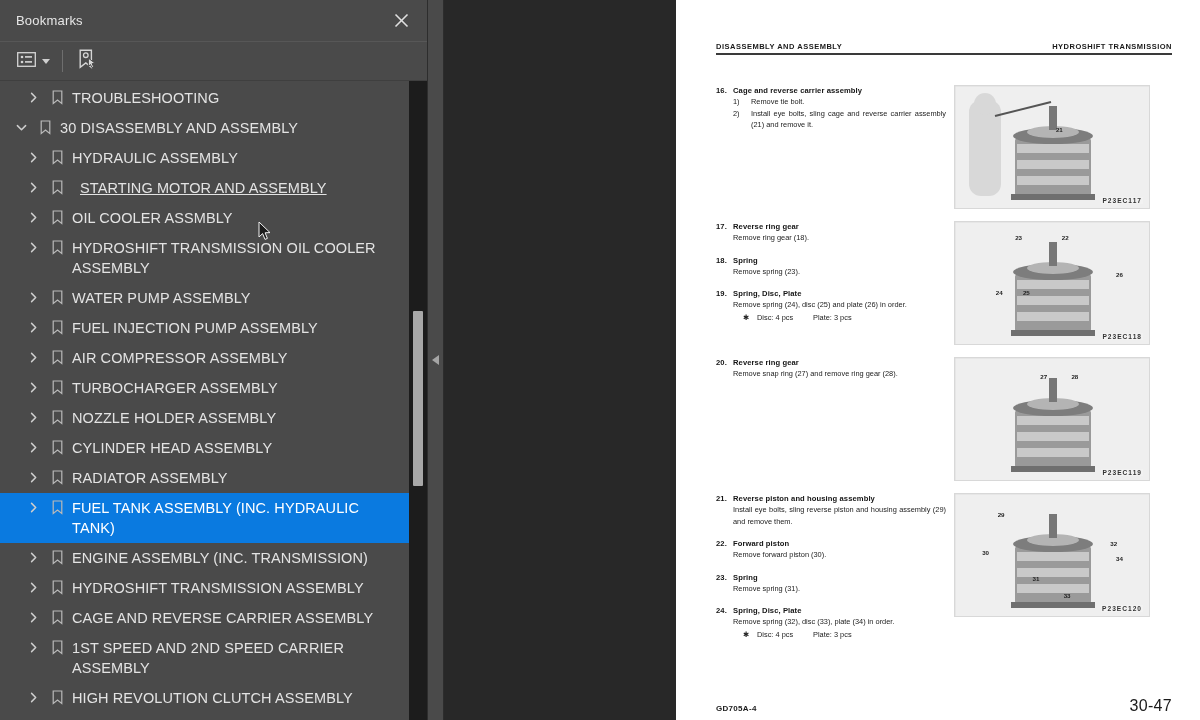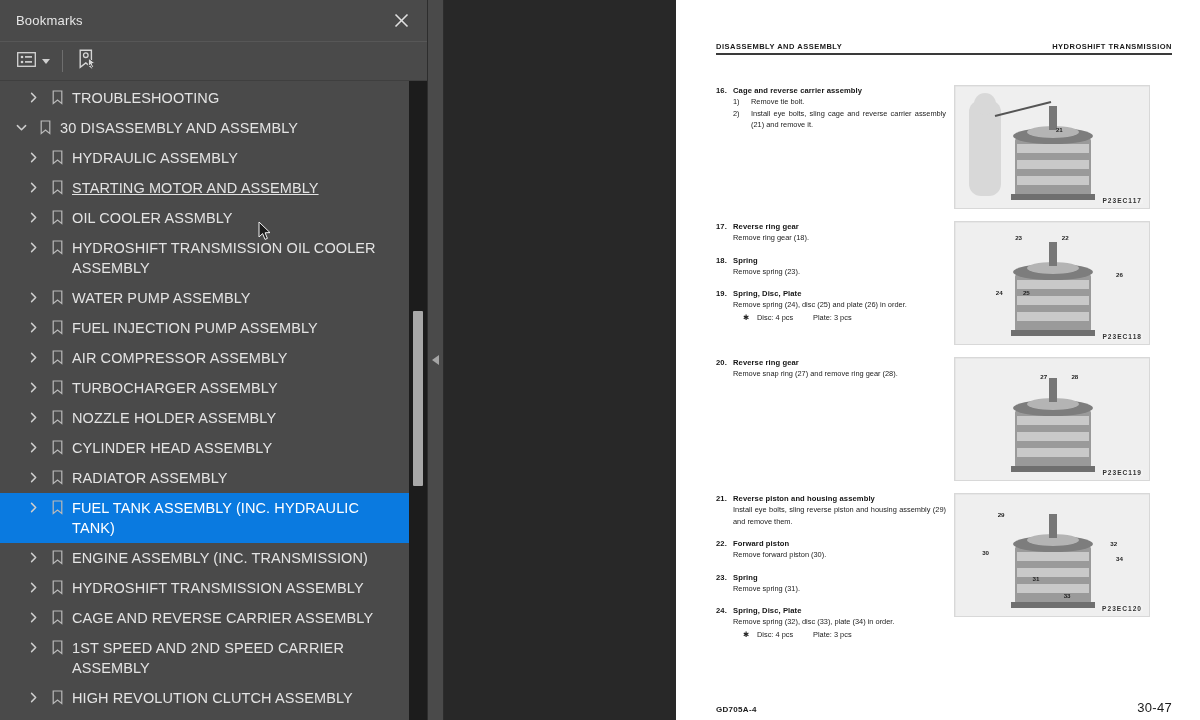--- a/index.html
+++ b/index.html
@@ -94,21 +94,21 @@
     letter-spacing: .1px;
     padding-left: 2px;
     flex: 1;
   }
   .bm-row.lvl0 { padding-left: 10px; }
   .bm-row.lvl1 { padding-left: 22px; }
   .bm-row.selected { background: #0a7ae0; }
   .bm-row.selected .bm-label {
     background: #0a7ae0; color: #ffffff;
   }
-  .bm-row.hovered .bm-label { text-decoration: underline; }
+  .bm-row.hovered .bm-label { text-decoration: underline; margin-left: 8px; }
 
   .bm-scrolltrack {
     position: absolute; top: 0; right: 0; bottom: 0;
     width: 18px; background: #1c1c1c;
   }
   .bm-scrollthumb {
     position: absolute; left: 4px; width: 10px;
     top: 230px; height: 175px;
     background: #a8a8a8; border-radius: 1px;
   }
@@ -193,21 +193,21 @@
   }
   .callout {
     position: absolute; font-size: 6.2px; color: #222; font-weight: bold;
   }
 
   .pg-footer {
     position: absolute; left: 40px; right: 32px; bottom: 5px;
     display: flex; justify-content: space-between; align-items: baseline;
   }
   .pf-left { font-size: 8px; font-weight: bold; color: #1a1a1a; letter-spacing: .3px; }
-  .pf-right { font-size: 13px; color: #1a1a1a; letter-spacing: .3px; }
+  .pf-right { font-size: 16px; color: #1a1a1a; letter-spacing: .3px; }
 </style>
 </head>
 <body>
 
 <div class="app">
 
   <aside class="bm-panel">
 
     <div class="bm-header">
       <div class="bm-title">Bookmarks</div>

